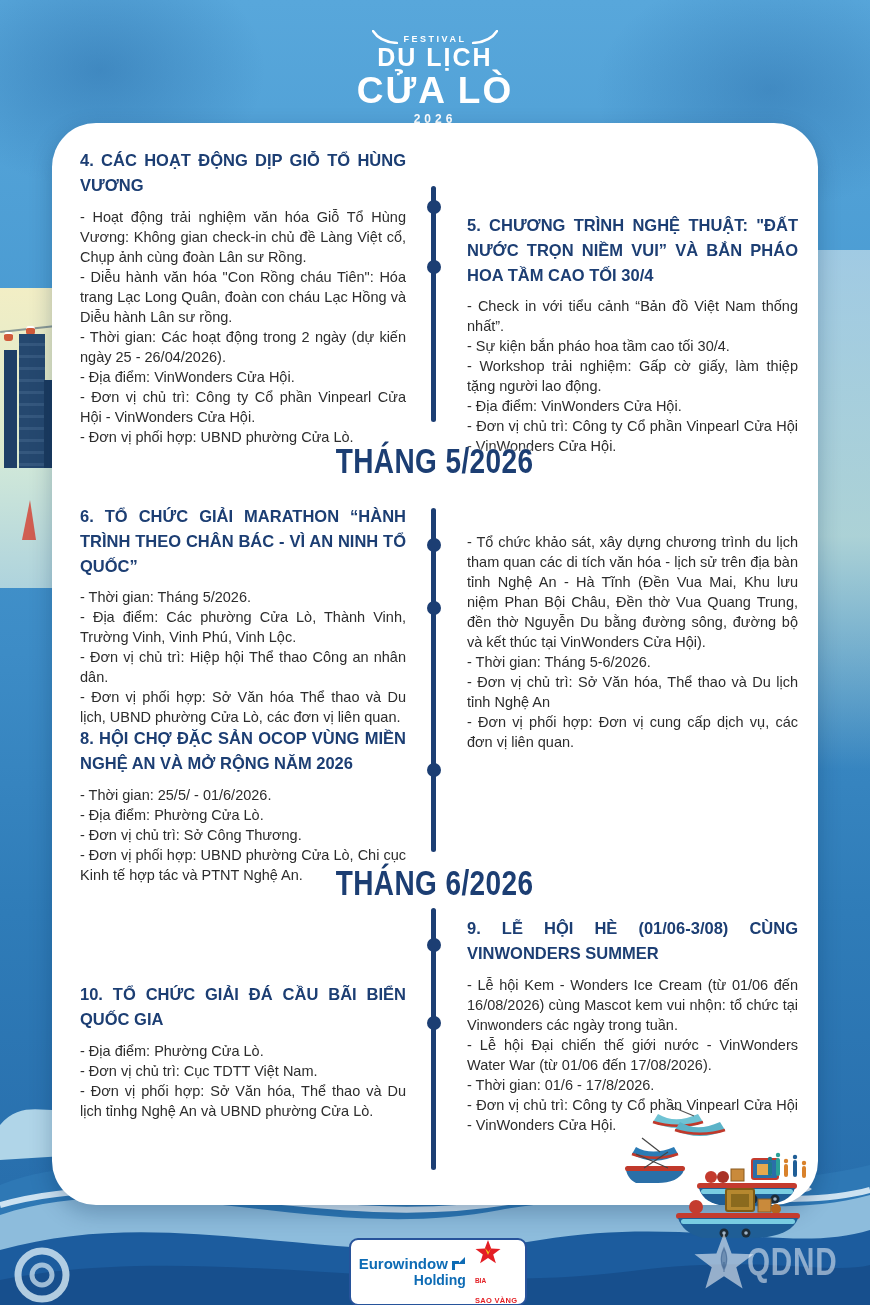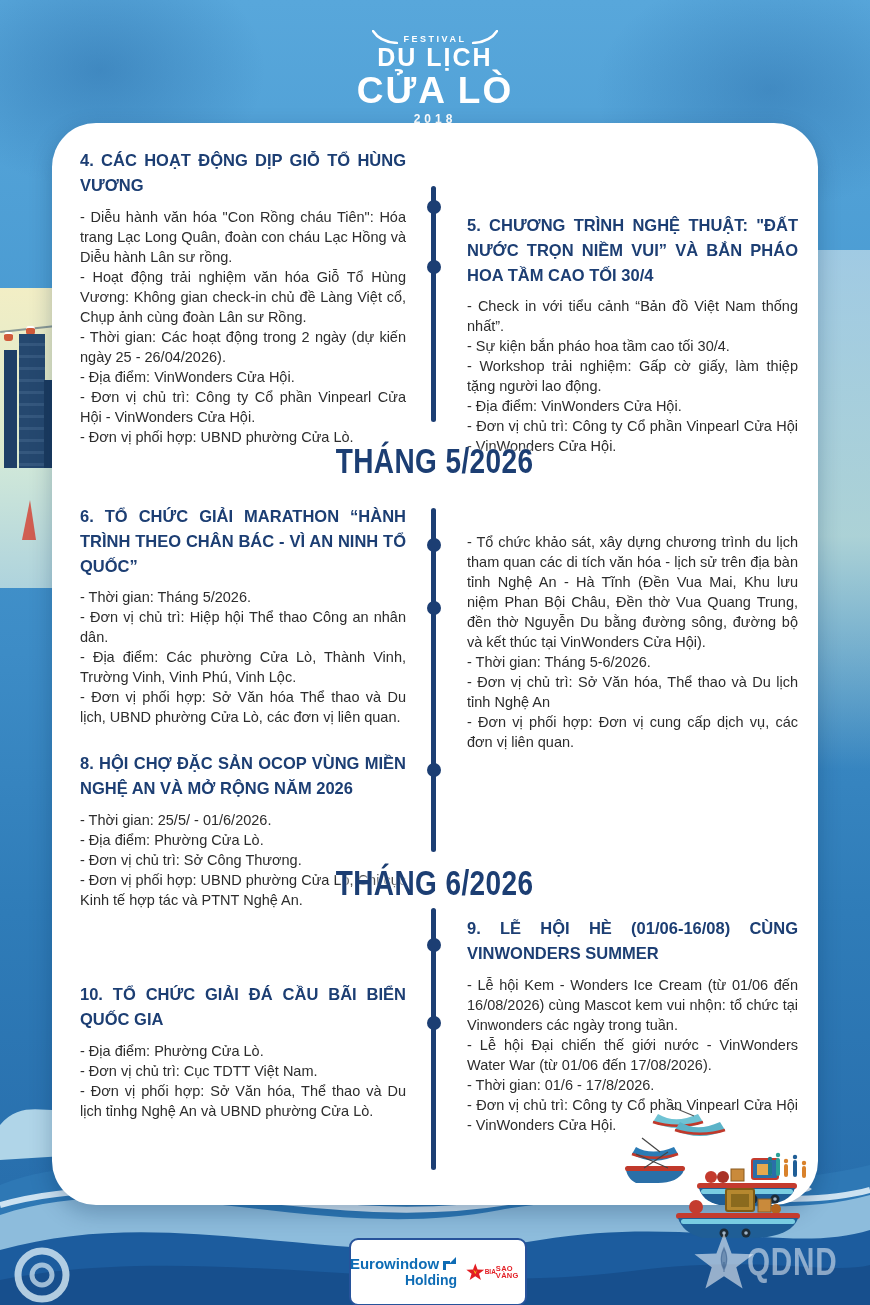--- a/index.html
+++ b/index.html
@@ -70,21 +70,21 @@
   
   .boats{position:absolute;left:610px;top:1100px;width:212px;height:145px;z-index:5;}
 
   
   .sponsor{position:absolute;left:349px;top:1238px;width:178px;height:68px;background:#fff;
            border:2px solid #27539b;border-radius:9px;z-index:6;display:flex;align-items:center;
            justify-content:center;gap:9px;padding:0 6px;box-sizing:border-box;}
   .ew{color:#0e6cb5;font-weight:700;line-height:1.1;}
   .ew-top{font-size:15px;display:flex;align-items:center;gap:3px;}
   .ew-bottom{font-size:14px;text-align:right;}
-  .sv{display:flex;flex-direction:row;align-items:center;line-height:1;}
+  .sv{display:flex;flex-direction:column;align-items:flex-start;line-height:1;gap:13px;}
   .sv-star{position:relative;width:26px;height:24px;}
   .sv-bia{font-size:6.5px;color:#e31e24;font-weight:700;margin-top:1px;}
   .sv-name{font-size:7.5px;color:#e31e24;font-weight:700;letter-spacing:.3px;}
 
   
   .qdnd{position:absolute;left:693px;top:1232px;z-index:6;display:flex;align-items:center;}
   .qdnd-text{font-size:38px;font-weight:700;color:rgba(255,255,255,.5);transform:scaleX(.78);
              transform-origin:left center;letter-spacing:1px;margin-left:-8px;}
 </style>
 </head>
@@ -100,21 +100,21 @@
       <svg width="26" height="14" viewBox="0 0 26 14">
           <path d="M25,13 Q8,12 1,1" stroke="#fff" stroke-width="2.4" fill="none" stroke-linecap="round"></path>
         </svg>
       <span class="logo-festival">FESTIVAL</span>
       <svg width="26" height="14" viewBox="0 0 26 14">
           <path d="M1,13 Q18,12 25,1" stroke="#fff" stroke-width="2.4" fill="none" stroke-linecap="round"></path>
         </svg>
     </div>
     <div class="logo-title1">DU LỊCH</div>
     <div class="logo-title2">CỬA LÒ</div>
-    <div class="logo-year">2018</div>
+    <div class="logo-year">2026</div>
   </div>
 
   <div class="left-scene">
     <div class="ls-sky"></div>
     <div class="ls-sea"></div>
     <div class="cable"></div>
     <div class="car c1"></div>
     <div class="car c2"></div>
     <div class="bldg b1"></div>
     <div class="bldg b2"></div>
@@ -151,22 +151,22 @@
     <div class="tl-dot" style="top:255px;"></div>
   </div>
   <div class="tl" style="top:908px;height:262px;">
     <div class="tl-dot" style="top:30px;"></div>
     <div class="tl-dot" style="top:108px;"></div>
   </div>
 
   <div class="section col-l" style="top:148px;">
     <h3 class="sec-title">4. CÁC HOẠT ĐỘNG DỊP GIỖ TỔ HÙNG VƯƠNG</h3>
     <div>
+        <p class="bullet">- Hoạt động trải nghiệm văn hóa Giỗ Tổ Hùng Vương: Không gian check-in chủ đề Làng Việt cổ, Chụp ảnh cùng đoàn Lân sư Rồng.</p>
         <p class="bullet">- Diễu hành văn hóa "Con Rồng cháu Tiên": Hóa trang Lạc Long Quân, đoàn con cháu Lạc Hồng và Diễu hành Lân sư rồng.</p>
-        <p class="bullet">- Hoạt động trải nghiệm văn hóa Giỗ Tổ Hùng Vương: Không gian check-in chủ đề Làng Việt cổ, Chụp ảnh cùng đoàn Lân sư Rồng.</p>
         <p class="bullet">- Thời gian: Các hoạt động trong 2 ngày (dự kiến ngày 25 - 26/04/2026).</p>
         <p class="bullet">- Địa điểm: VinWonders Cửa Hội.</p>
         <p class="bullet">- Đơn vị chủ trì: Công ty Cổ phần Vinpearl Cửa Hội - VinWonders Cửa Hội.</p>
         <p class="bullet">- Đơn vị phối hợp: UBND phường Cửa Lò.</p>
       </div>
   </div>
 
   <div class="section col-r" style="top:213px;">
     <h3 class="sec-title">5. CHƯƠNG TRÌNH NGHỆ THUẬT: "ĐẤT NƯỚC TRỌN NIỀM VUI” VÀ BẮN PHÁO HOA TẦM CAO TỐI 30/4</h3>
     <div>
@@ -179,51 +179,51 @@
   </div>
 
   <div class="month" style="top:441px;">
     <span class="month-inner">THÁNG 5/2026</span>
   </div>
 
   <div class="section col-l" style="top:504px;">
     <h3 class="sec-title">6. TỔ CHỨC GIẢI MARATHON “HÀNH TRÌNH THEO CHÂN BÁC - VÌ AN NINH TỔ QUỐC”</h3>
     <div>
         <p class="bullet">- Thời gian: Tháng 5/2026.</p>
+        <p class="bullet">- Địa điểm: Các phường Cửa Lò, Thành Vinh, Trường Vinh, Vinh Phú, Vinh Lộc.</p>
         <p class="bullet">- Đơn vị chủ trì: Hiệp hội Thể thao Công an nhân dân.</p>
-        <p class="bullet">- Địa điểm: Các phường Cửa Lò, Thành Vinh, Trường Vinh, Vinh Phú, Vinh Lộc.</p>
         <p class="bullet">- Đơn vị phối hợp: Sở Văn hóa Thể thao và Du lịch, UBND phường Cửa Lò, các đơn vị liên quan.</p>
       </div>
   </div>
 
   <div class="section col-r" style="top:532px;">
     <div>
         <p class="bullet">- Tổ chức khảo sát, xây dựng chương trình du lịch tham quan các di tích văn hóa - lịch sử trên địa bàn tỉnh Nghệ An - Hà Tĩnh (Đền Vua Mai, Khu lưu niệm Phan Bội Châu, Đền thờ Vua Quang Trung, đền thờ Nguyễn Du bằng đường sông, đường bộ và kết thúc tại VinWonders Cửa Hội).</p>
         <p class="bullet">- Thời gian: Tháng 5-6/2026.</p>
         <p class="bullet">- Đơn vị chủ trì: Sở Văn hóa, Thể thao và Du lịch tỉnh Nghệ An</p>
         <p class="bullet">- Đơn vị phối hợp: Đơn vị cung cấp dịch vụ, các đơn vị liên quan.</p>
       </div>
   </div>
 
-  <div class="section col-l" style="top:751px;">
+  <div class="section col-l" style="top:726px;">
     <h3 class="sec-title">8. HỘI CHỢ ĐẶC SẢN OCOP VÙNG MIỀN NGHỆ AN VÀ MỞ RỘNG NĂM 2026</h3>
     <div>
         <p class="bullet">- Thời gian: 25/5/ - 01/6/2026.</p>
         <p class="bullet">- Địa điểm: Phường Cửa Lò.</p>
         <p class="bullet">- Đơn vị chủ trì: Sở Công Thương.</p>
         <p class="bullet">- Đơn vị phối hợp: UBND phường Cửa Lò, Chi cục Kinh tế hợp tác và PTNT Nghệ An.</p>
       </div>
   </div>
 
   <div class="month" style="top:863px;">
     <span class="month-inner">THÁNG 6/2026</span>
   </div>
 
   <div class="section col-r" style="top:916px;">
-    <h3 class="sec-title">9. LỄ HỘI HÈ (01/06-16/08) CÙNG VINWONDERS SUMMER</h3>
+    <h3 class="sec-title">9. LỄ HỘI HÈ (01/06-3/08) CÙNG VINWONDERS SUMMER</h3>
     <div>
         <p class="bullet">- Lễ hội Kem - Wonders Ice Cream (từ 01/06 đến 16/08/2026) cùng Mascot kem vui nhộn: tổ chức tại Vinwonders các ngày trong tuần.</p>
         <p class="bullet">- Lễ hội Đại chiến thế giới nước - VinWonders Water War (từ 01/06 đến 17/08/2026).</p>
         <p class="bullet">- Thời gian: 01/6 - 17/8/2026.</p>
         <p class="bullet">- Đơn vị chủ trì: Công ty Cổ phần Vinpearl Cửa Hội - VinWonders Cửa Hội.</p>
       </div>
   </div>
 
   <div class="section col-l" style="top:982px;">
     <h3 class="sec-title">10. TỔ CHỨC GIẢI ĐÁ CẦU BÃI BIỂN QUỐC GIA</h3>

